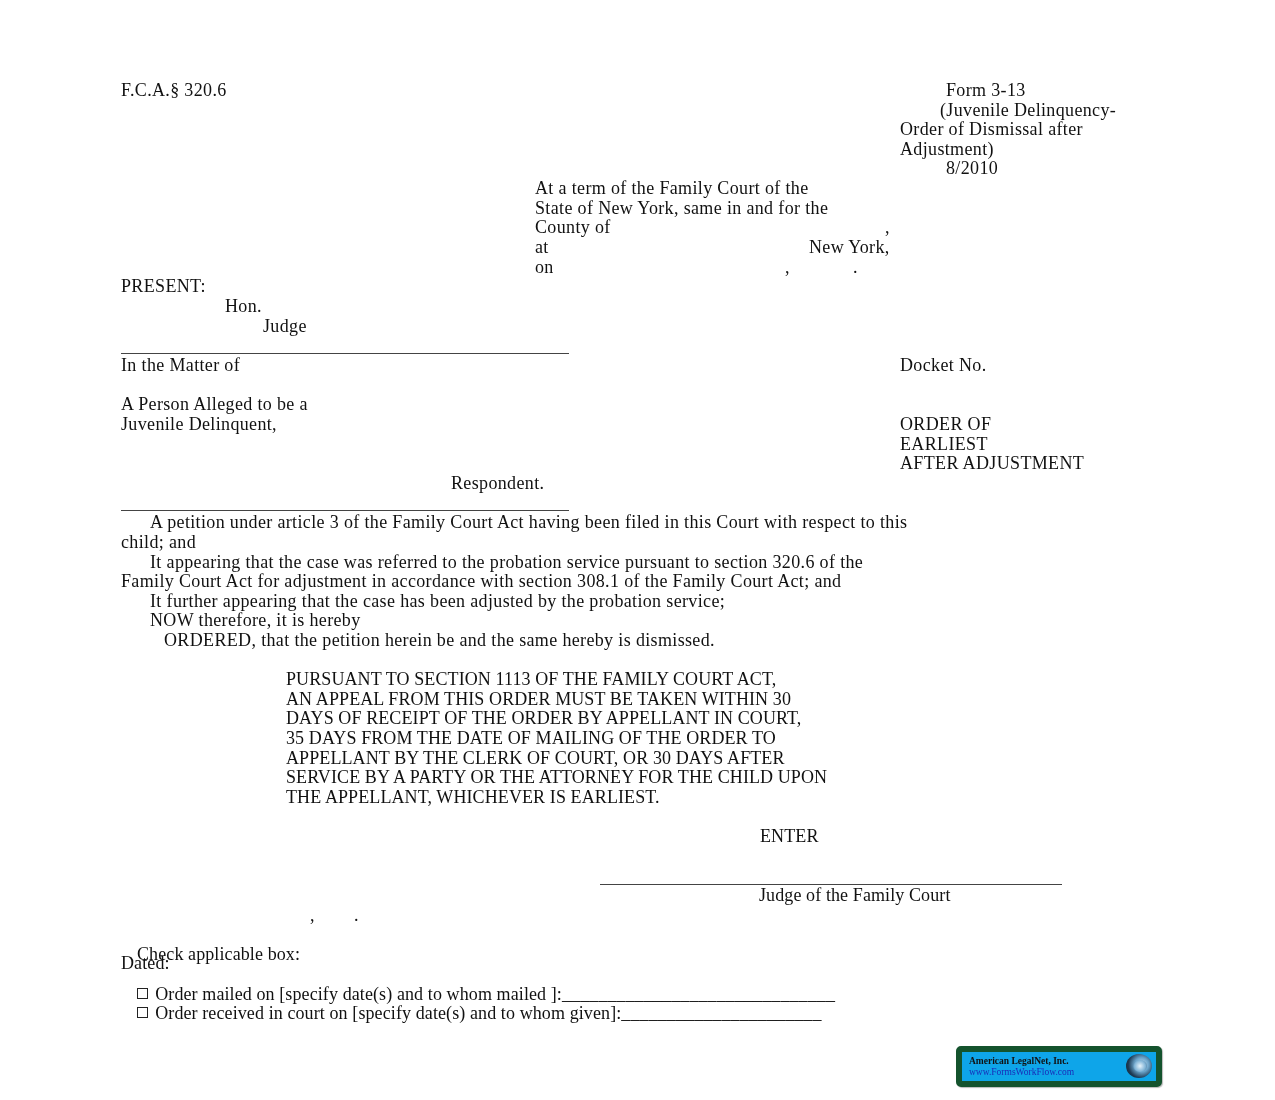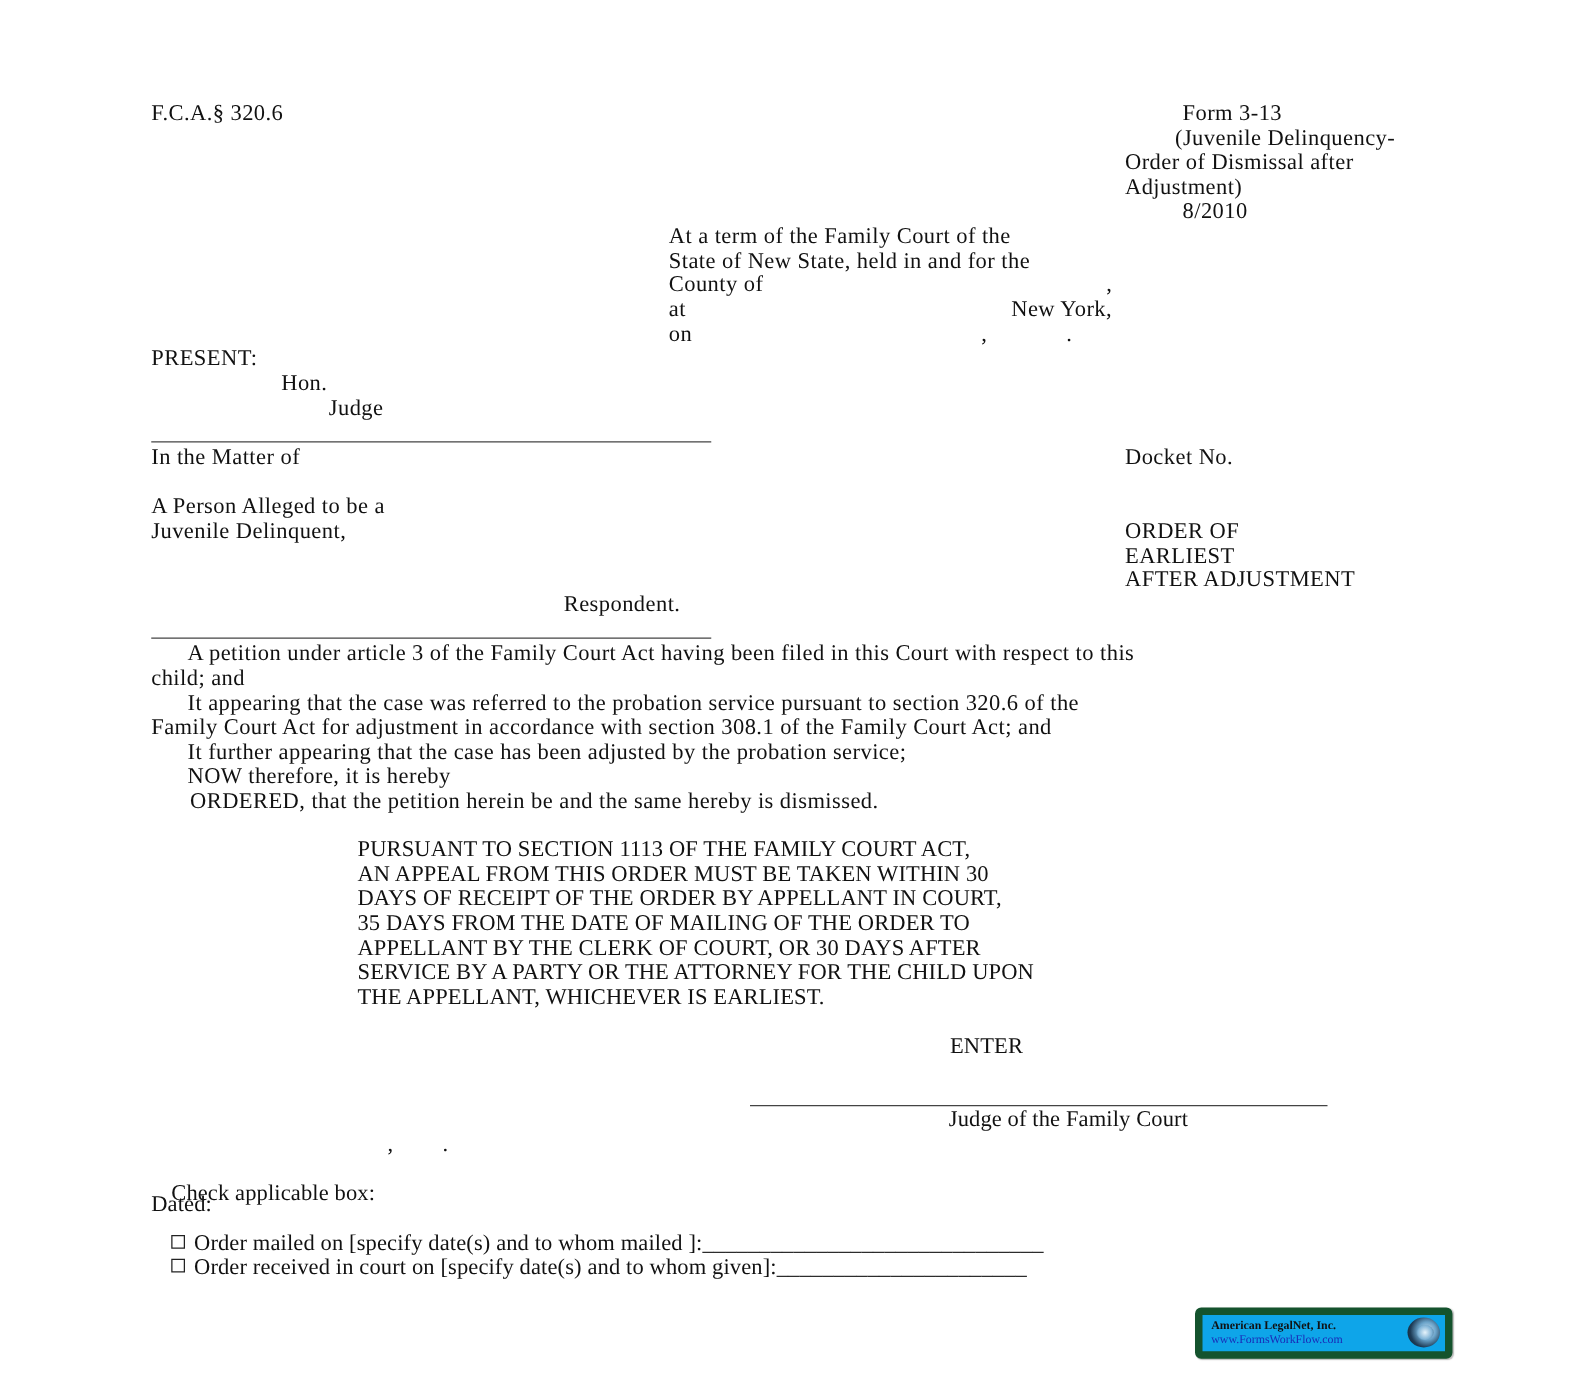--- a/index.html
+++ b/index.html
@@ -23,21 +23,21 @@
 <body>
 
 <div class="t" style="left:121px; top:81px;">F.C.A.§ 320.6</div>
 <div class="t" style="left:946px; top:81px;">Form 3-13</div>
 <div class="t" style="left:940px; top:101px;">(Juvenile Delinquency-</div>
 <div class="t" style="left:900px; top:120px;">Order of Dismissal after</div>
 <div class="t" style="left:900px; top:140px;">Adjustment)</div>
 <div class="t" style="left:946px; top:159px;">8/2010</div>
 
 <div class="t" style="left:535px; top:179px;">At a term of the Family Court of the</div>
-<div class="t" style="left:535px; top:199px;">State of New State, held in and for the</div>
+<div class="t" style="left:535px; top:199px;">State of New York, same in and for the</div>
 <div class="t" style="left:535px; top:218px;">County of</div>
 <div class="t" style="left:885px; top:218px;">,</div>
 <div class="t" style="left:535px; top:238px;">at</div>
 <div class="t" style="left:809px; top:238px;">New York,</div>
 <div class="t" style="left:535px; top:258px;">on</div>
 <div class="t" style="left:785px; top:258px;">,</div>
 <div class="t" style="left:853px; top:258px;">.</div>
 
 <div class="t" style="left:121px; top:277px;">PRESENT:</div>
 <div class="t" style="left:225px; top:297px;">Hon.</div>
@@ -53,21 +53,21 @@
 <div class="t" style="left:900px; top:454px;">AFTER ADJUSTMENT</div>
 <div class="t" style="left:451px; top:474px;">Respondent.</div>
 <div class="rule" style="left:121px; top:510px; width:448px;"></div>
 
 <div class="t" style="left:150px; top:513px;">A petition under article 3 of the Family Court Act having been filed in this Court with respect to this</div>
 <div class="t" style="left:121px; top:533px;">child; and</div>
 <div class="t" style="left:150px; top:553px;">It appearing that the case was referred to the probation service pursuant to section 320.6 of the</div>
 <div class="t" style="left:121px; top:572px;">Family Court Act for adjustment in accordance with section 308.1 of the Family Court Act; and</div>
 <div class="t" style="left:150px; top:592px;">It further appearing that the case has been adjusted by the probation service;</div>
 <div class="t" style="left:150px; top:611px;">NOW therefore, it is hereby</div>
-<div class="t" style="left:152px; top:631px;">ORDERED, that the petition herein be and the same hereby is dismissed.</div>
+<div class="t" style="left:164px; top:631px;">ORDERED, that the petition herein be and the same hereby is dismissed.</div>
 
 <div class="caps" style="left:286px; top:670px;">PURSUANT TO SECTION 1113 OF THE FAMILY COURT ACT,</div>
 <div class="caps" style="left:286px; top:690px;">AN APPEAL FROM THIS ORDER MUST BE TAKEN WITHIN 30</div>
 <div class="caps" style="left:286px; top:709px;">DAYS OF RECEIPT OF THE ORDER BY APPELLANT IN COURT,</div>
 <div class="caps" style="left:286px; top:729px;">35 DAYS FROM THE DATE OF MAILING OF THE ORDER TO</div>
 <div class="caps" style="left:286px; top:749px;">APPELLANT BY THE CLERK OF COURT, OR 30 DAYS AFTER</div>
 <div class="caps" style="left:286px; top:768px;">SERVICE BY A PARTY OR THE ATTORNEY FOR THE CHILD UPON</div>
 <div class="caps" style="left:286px; top:788px;">THE APPELLANT, WHICHEVER IS EARLIEST.</div>
 
 <div class="caps" style="left:760px; top:827px;">ENTER</div>

